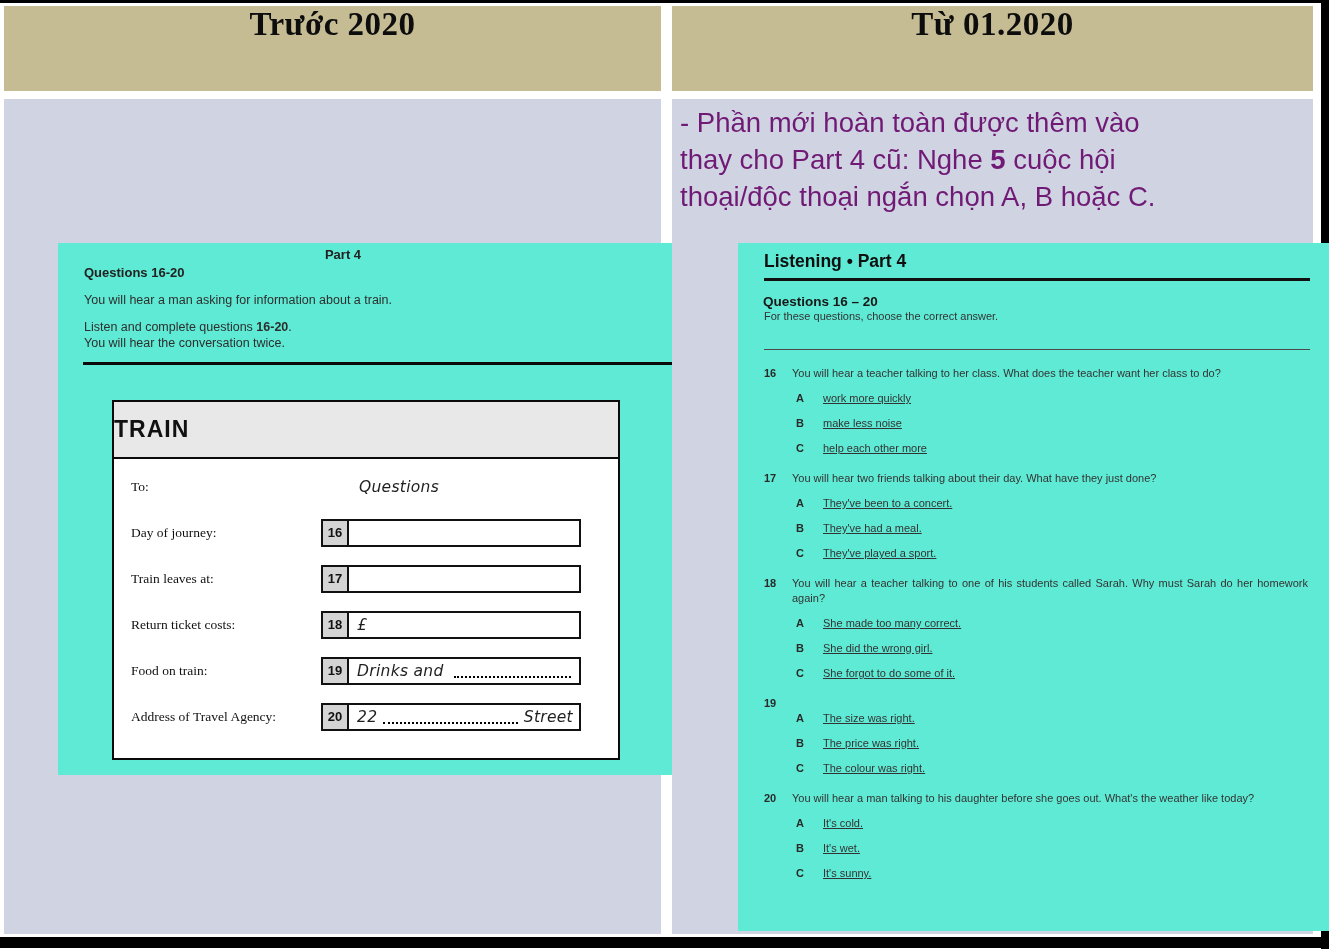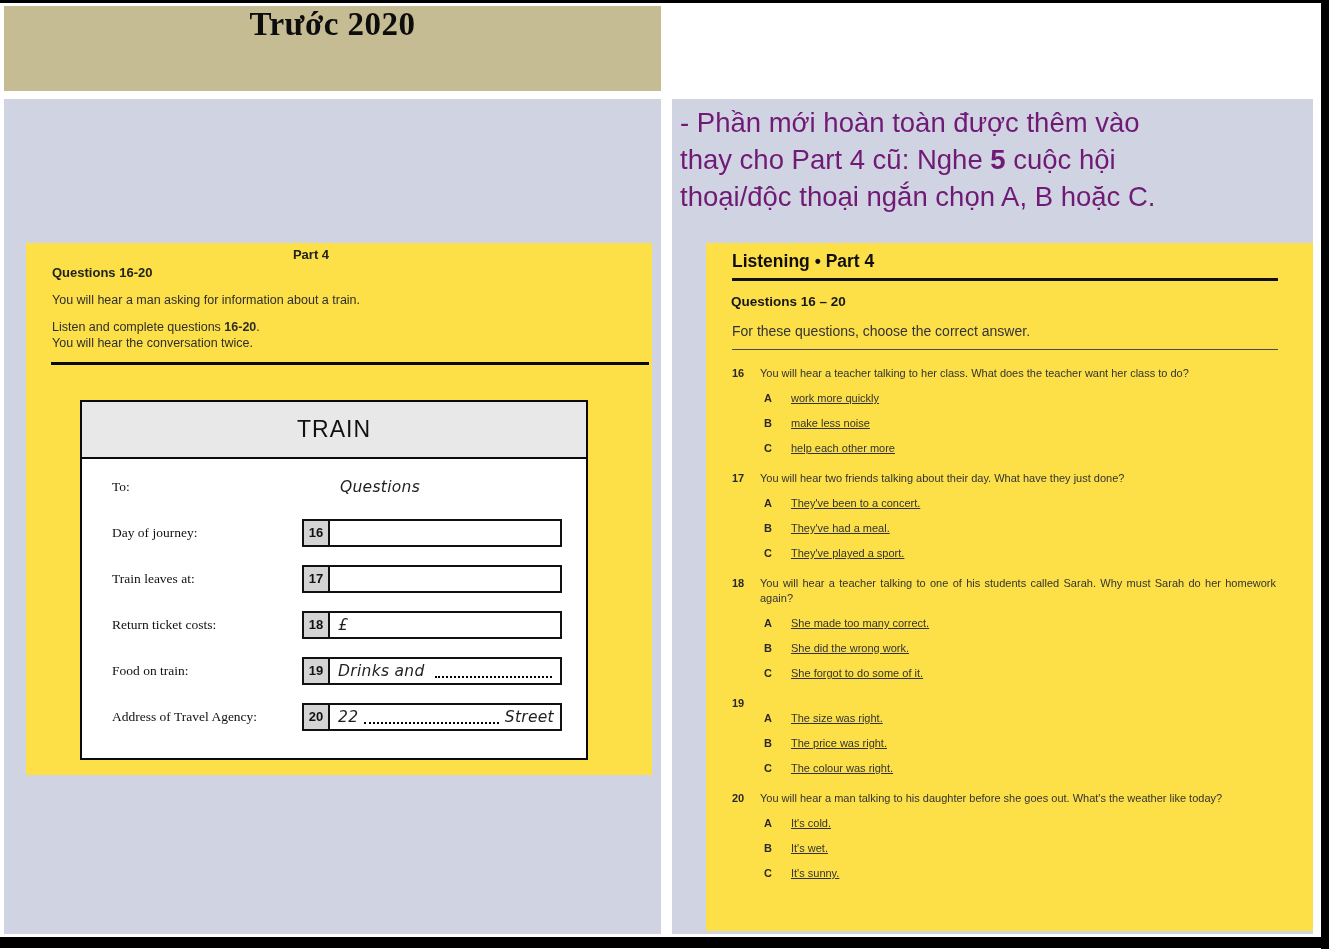--- a/index.html
+++ b/index.html
@@ -17,53 +17,53 @@
   .hdr span{font-family:"Liberation Serif",serif;font-weight:bold;font-size:33px;color:#0d0d0d;letter-spacing:0.5px;}
   .cellbody{position:absolute;top:99px;height:835px;background:#cfd3e2;}
   .cell-l{left:4px;width:657px;}
   .cell-r{left:672px;width:641px;}
 
   
   .note{position:absolute;left:8px;top:5px;width:625px;font-size:27.5px;line-height:37px;color:#701a75;}
   .note b{font-weight:700;}
 
   
-  .paper{position:absolute;background:#fde047;}
+  .paper{position:absolute;background:#5eead4;margin-left:32px;}
   .old-paper{left:22px;top:144px;width:626px;height:532px;color:#2b2b2b;}
   .new-paper{left:34px;top:144px;width:576px;height:688px;color:#333;padding-left:31px;}
 
   
   .op-part{position:absolute;left:0;top:4px;width:570px;text-align:center;font-weight:bold;font-size:13px;color:#222;}
   .op-qh{position:absolute;left:26px;top:22px;font-weight:bold;font-size:13px;color:#222;}
   .op-line{position:absolute;left:26px;font-size:12.5px;color:#2e2e2e;}
   .op-intro{top:50px;}
   .op-listen{top:77px;}
   .op-twice{top:93px;}
   .op-rule{position:absolute;left:25px;top:119px;width:598px;height:3px;background:#0a0a0a;}
 
   .train{position:absolute;left:54px;top:157px;width:508px;height:360px;border:2px solid #0a0a0a;box-sizing:border-box;background:#fff;}
-  .train-title{height:55px;line-height:55px;text-align:center;font-weight:normal;font-size:23px;letter-spacing:1px;
+  .train-title{height:55px;line-height:55px;font-weight:bold;font-size:23px;letter-spacing:1px;
                background:#e8e8e8;border-bottom:2px solid #0a0a0a;color:#111;}
-  .train-rows{padding:14px 0 0 30px;}
+  .train-rows{padding:14px 0 0 17px;}
   .trow{display:flex;align-items:center;height:28px;margin-bottom:18px;}
   .tlabel{width:190px;font-family:"Liberation Serif",serif;font-size:13.5px;color:#101010;}
   .tnum{width:28px;height:28px;box-sizing:border-box;border:2px solid #111;background:#d4d4d4;
         font-weight:bold;font-size:13px;text-align:center;line-height:24px;color:#111;}
   .tans{width:234px;height:28px;box-sizing:border-box;border:2px solid #111;margin-left:-2px;background:#fff;
         display:flex;align-items:flex-end;padding:0 6px 3px 8px;}
   .toval{width:262px;padding-left:38px;box-sizing:border-box;}
   .hand{font-family:"DejaVu Sans",sans-serif;font-style:italic;font-size:15.5px;letter-spacing:0.3px;color:#1f1f1f;white-space:nowrap;}
   .dots{flex:1;border-bottom:2px dotted #000;height:10px;margin:0 2px 2px 10px;}
   .dots.mid{margin:0 6px 2px 6px;}
 
   
   .np-head{position:absolute;left:26px;top:8px;font-weight:bold;font-size:17.5px;color:#0f0f0f;}
   .np-rule1{position:absolute;left:26px;top:35px;width:546px;height:3px;background:#111;}
   .np-qh{position:absolute;left:25px;top:51px;font-weight:bold;font-size:13.5px;color:#171717;}
-  .np-instr{position:absolute;left:26px;top:80px;font-size:14px;color:#333;}
+  .np-instr{position:absolute;left:26px;top:67px;font-size:11px;color:#333;}
   .np-rule2{position:absolute;left:26px;top:106px;width:546px;height:1px;background:#4a4a4a;}
   .np-qs{position:absolute;left:26px;top:123px;width:544px;}
   .q{margin-bottom:15px;}
   .qline{display:flex;}
   .qnum{width:28px;font-weight:bold;font-size:11px;line-height:15px;color:#2a2a2a;}
   .qtext{flex:1;font-size:11px;line-height:15px;text-align:justify;margin-bottom:10px;}
   .opt{display:flex;margin:0 0 10px 32px;}
   .optletter{width:27px;font-weight:bold;font-size:11px;line-height:15px;color:#2a2a2a;}
   .opttext{font-size:11px;line-height:15px;text-decoration:underline;}
 </style>
@@ -71,20 +71,23 @@
 <body>
 
 <div class="page">
   <div class="bar-top"></div>
   <div class="bar-right"></div>
   <div class="bar-bottom"></div>
 
   <div class="hdr hdr-l">
     <span>Trước 2020</span>
   </div>
+  <div class="hdr hdr-r">
+    <span>Từ 01.2020</span>
+  </div>
 
   <div class="cellbody cell-l">
     <div class="paper old-paper">
       <div class="op-part">Part 4</div>
       <div class="op-qh">Questions 16-20</div>
       <div class="op-line op-intro">You will hear a man asking for information about a train.</div>
       <div class="op-line op-listen"><span>Listen and complete questions </span><b>16-20</b><span>.</span></div>
       <div class="op-line op-twice">You will hear the conversation twice.</div>
       <div class="op-rule"></div>
 
@@ -203,21 +206,21 @@
           <div class="qline">
             <div class="qnum">18</div>
             <div class="qtext">You will hear a teacher talking to one of his students called Sarah. Why must Sarah do her homework again?</div>
           </div>
           <div class="opt">
               <div class="optletter">A</div>
               <div class="opttext">She made too many correct.</div>
             </div>
           <div class="opt">
               <div class="optletter">B</div>
-              <div class="opttext">She did the wrong work.</div>
+              <div class="opttext">She did the wrong girl.</div>
             </div>
           <div class="opt">
               <div class="optletter">C</div>
               <div class="opttext">She forgot to do some of it.</div>
             </div>
         </div>
 
         <div class="q">
           <div class="qline">
             <div class="qnum">19</div>

